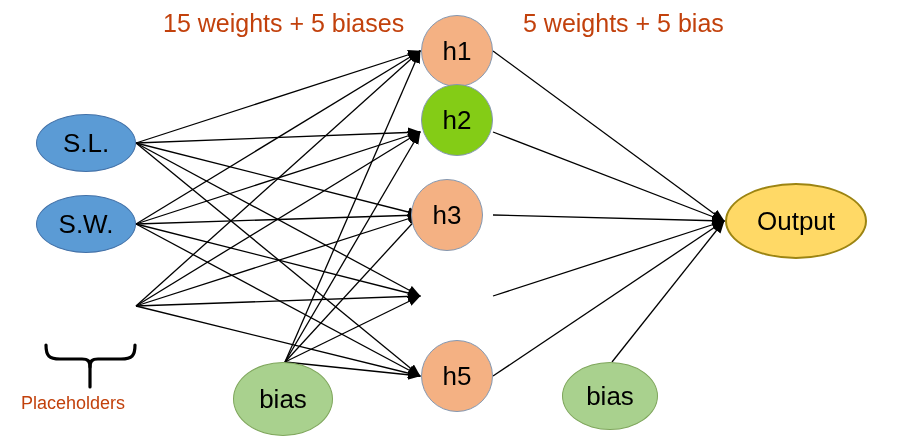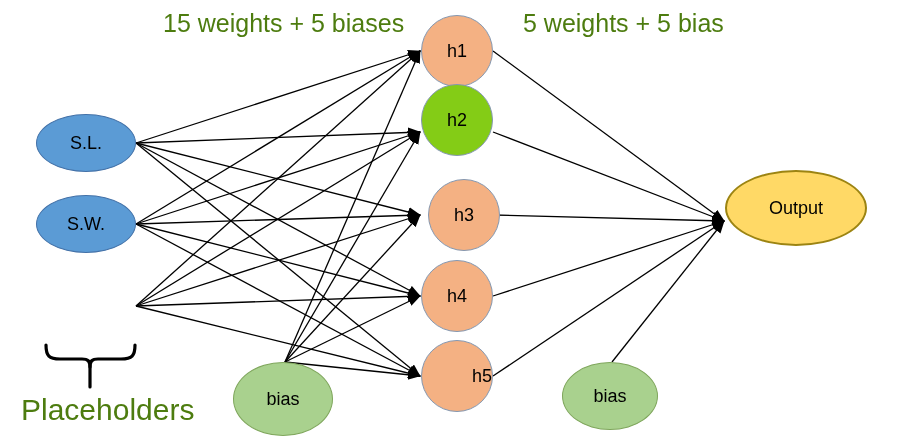--- a/index.html
+++ b/index.html
@@ -32,40 +32,40 @@
   }
   .node {
     position: absolute;
     display: flex;
     align-items: center;
     justify-content: center;
     border-radius: 50%;
     border-style: solid;
     box-sizing: border-box;
     color: #000000;
-    font-size: 18px;
+    font-size: 26px;
     line-height: 1;
     pointer-events: auto;
   }
   .anno {
     position: absolute;
-    color: #4d7c0f;
+    color: #c2410c;
     white-space: nowrap;
   }
   .anno-top {
     font-size: 25px;
     top: 9px;
   }
   #anno-hidden   { left: 163px; }
   #anno-output   { left: 523px; }
   #anno-total    { left: 737px; }
   #anno-placeholders {
     left: 21px;
     top: 393px;
-    font-size: 30px;
+    font-size: 18px;
   }
 </style>
 </head>
 <body>
 
 <div class="canvas">
 
   <svg id="edge-layer" viewBox="0 0 905 436" xmlns="http://www.w3.org/2000/svg">
     <defs>
       <marker id="arrow" markerUnits="userSpaceOnUse" markerWidth="14" markerHeight="11" refX="12" refY="5" orient="auto">
@@ -115,33 +115,30 @@
       </div>
       <div class="node" style="left: 233px; top: 362px; width: 100px; height: 74px; background: rgb(169, 209, 142); border-color: rgb(127, 166, 92); border-width: 1.5px;">
         <span>bias</span>
       </div>
       <div class="node" style="left: 421px; top: 15px; width: 72px; height: 72px; background: rgb(244, 177, 131); border-color: rgb(132, 151, 176); border-width: 1.5px;">
         <span>h1</span>
       </div>
       <div class="node" style="left: 421px; top: 84px; width: 72px; height: 72px; background: #84cc16; border-color: rgb(132, 151, 176); border-width: 1.5px;">
         <span>h2</span>
       </div>
-      <div class="node" style="left: 428px; top: 179px; width: 72px; height: 72px; background: rgb(244, 177, 131); border-color: rgb(132, 151, 176); border-width: 1.5px; text-align: right;">
+      <div class="node" style="left: 411px; top: 179px; width: 72px; height: 72px; background: rgb(244, 177, 131); border-color: rgb(132, 151, 176); border-width: 1.5px; text-align: right;">
         <span>h3</span>
       </div>
-      <div class="node" style="left: 421px; top: 260px; width: 72px; height: 72px; background: rgb(244, 177, 131); border-color: rgb(132, 151, 176); border-width: 1.5px;">
-        <span>h4</span>
-      </div>
-      <div class="node" style="left: 421px; top: 340px; width: 72px; height: 72px; background: rgb(244, 177, 131); border-color: rgb(132, 151, 176); border-width: 1.5px; justify-content: flex-end;">
+      <div class="node" style="left: 421px; top: 340px; width: 72px; height: 72px; background: rgb(244, 177, 131); border-color: rgb(132, 151, 176); border-width: 1.5px;">
         <span>h5</span>
       </div>
       <div class="node" style="left: 562px; top: 362px; width: 96px; height: 68px; background: rgb(169, 209, 142); border-color: rgb(127, 166, 92); border-width: 1.5px;">
         <span>bias</span>
       </div>
-      <div class="node" style="left: 725px; top: 170px; width: 142px; height: 76px; background: rgb(255, 217, 102); border-color: rgb(156, 132, 18); border-width: 2px;">
+      <div class="node" style="left: 725px; top: 183px; width: 142px; height: 76px; background: rgb(255, 217, 102); border-color: rgb(156, 132, 18); border-width: 2px;">
         <span>Output</span>
       </div>
     </div>
 
   <div id="anno-hidden" class="anno anno-top">15 weights + 5 biases</div>
 
   <div id="anno-output" class="anno anno-top">5 weights + 5 bias</div>
 
 
   <div id="anno-placeholders" class="anno">Placeholders</div>

